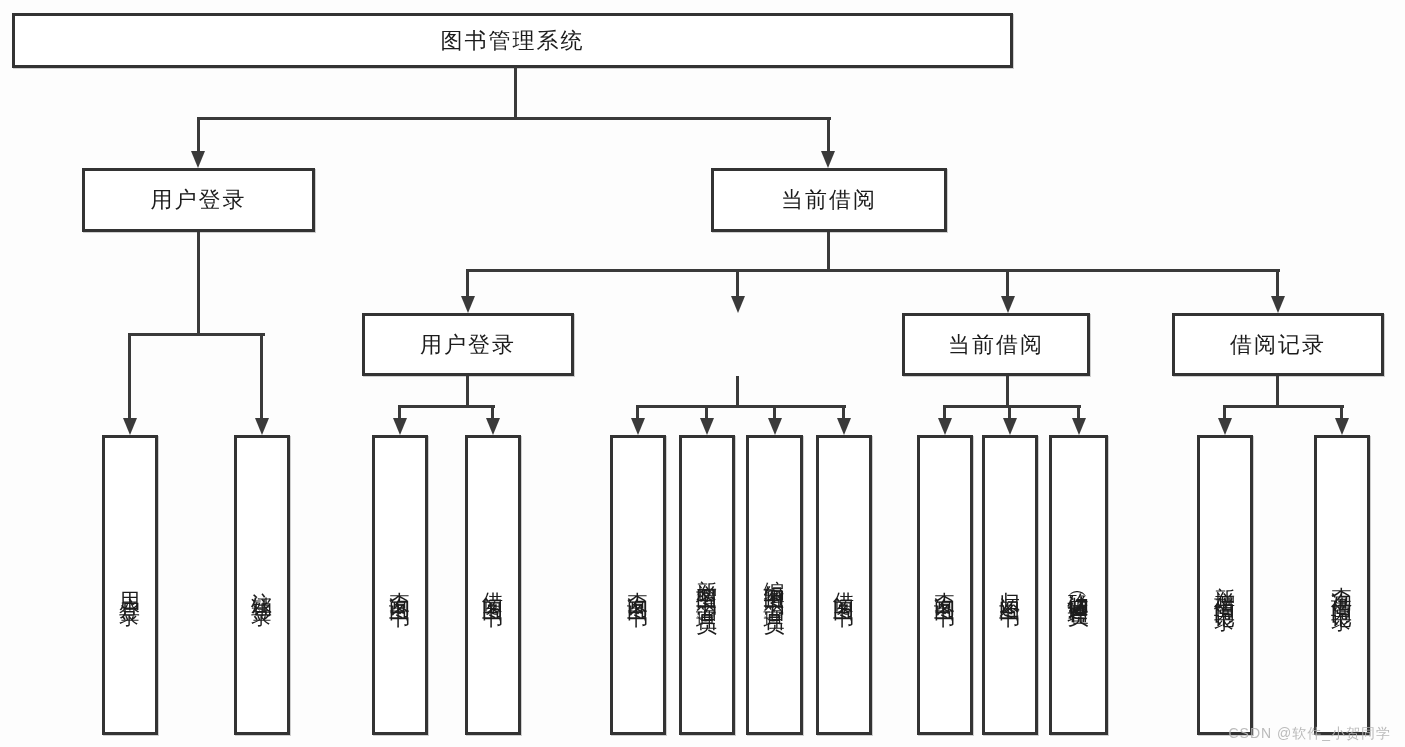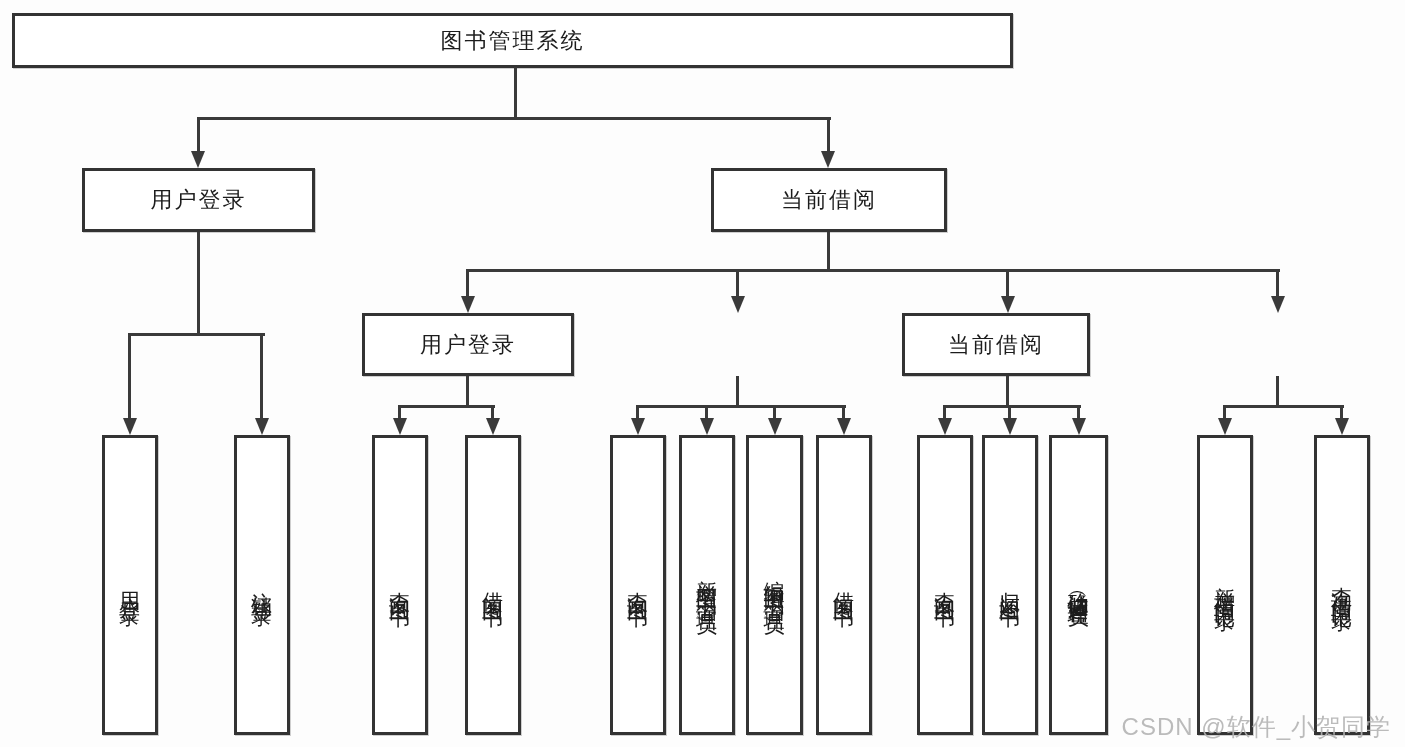--- a/index.html
+++ b/index.html
@@ -32,21 +32,21 @@
   .hline { position:absolute; height:3px; background:#3a3a3a; }
   .arrow {
     position:absolute; width:0; height:0;
     border-left:7px solid transparent;
     border-right:7px solid transparent;
     border-top:17px solid #3a3a3a;
   }
   .watermark {
     position:absolute;
     right:14px; bottom:4px;
-    font-size:24px;
+    font-size:14px;
     color:#b4b4b4;
     letter-spacing:1px;
     z-index:10;
     opacity:0.9;
   }
 </style>
 </head>
 <body>
 
 <div id="canvas">
@@ -85,20 +85,23 @@
   <div class="vline" style="left:1006px;top:269px;height:28px"></div>
   <div class="arrow" style="left:1001px;top:296px"></div>
   <div class="vline" style="left:1276px;top:269px;height:28px"></div>
   <div class="arrow" style="left:1271px;top:296px"></div>
 
   <div class="box" style="left:362px;top:313px;width:212px;height:63px">
     <span class="h-label">用户登录</span>
   </div>
   <div class="box" style="left:902px;top:313px;width:188px;height:63px">
     <span class="h-label">当前借阅</span>
+  </div>
+  <div class="box" style="left:1172px;top:313px;width:212px;height:63px">
+    <span class="h-label">借阅记录</span>
   </div>
 
   <div class="vline" style="left:466px;top:376px;height:31px"></div>
   <div class="vline" style="left:736px;top:376px;height:31px"></div>
   <div class="vline" style="left:1006px;top:376px;height:31px"></div>
   <div class="vline" style="left:1276px;top:376px;height:31px"></div>
 
   <div class="hline" style="left:398px;top:405px;width:97px"></div>
   <div class="hline" style="left:636px;top:405px;width:210px"></div>
   <div class="hline" style="left:943px;top:405px;width:138px"></div>

